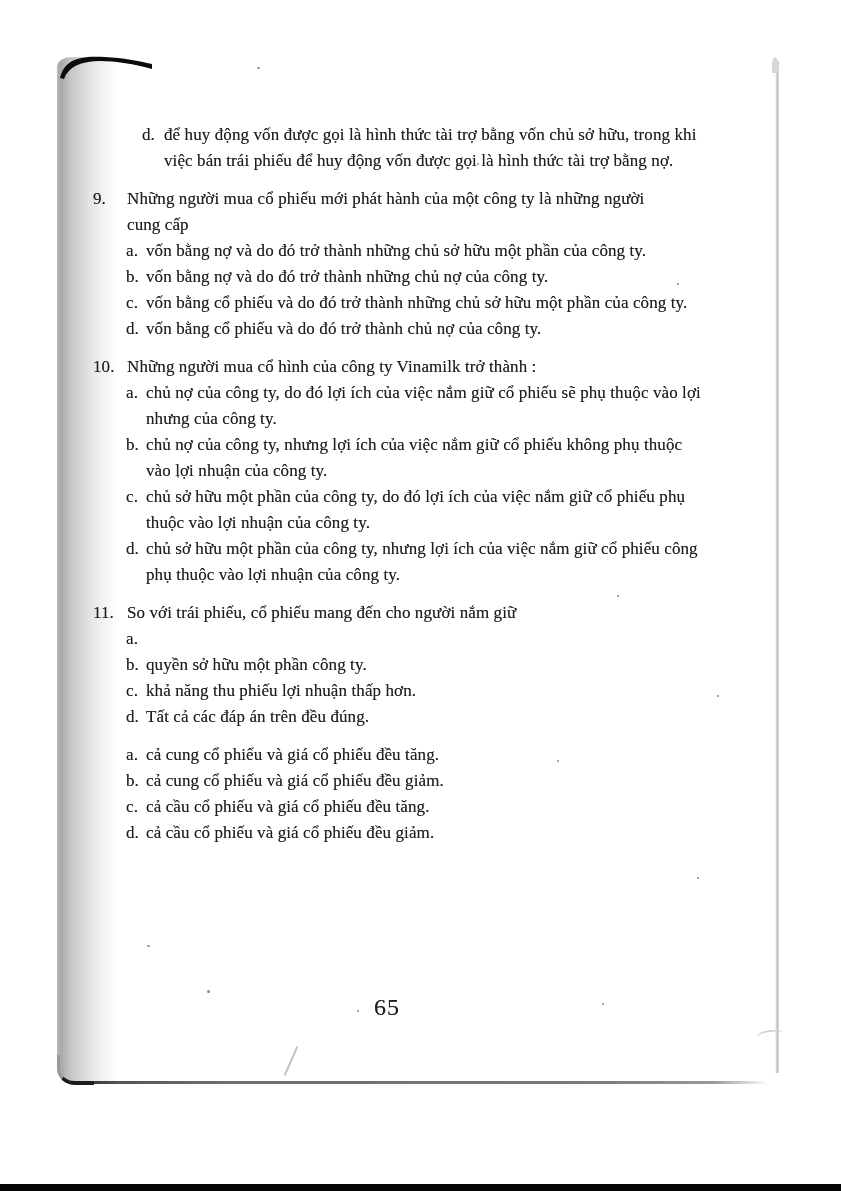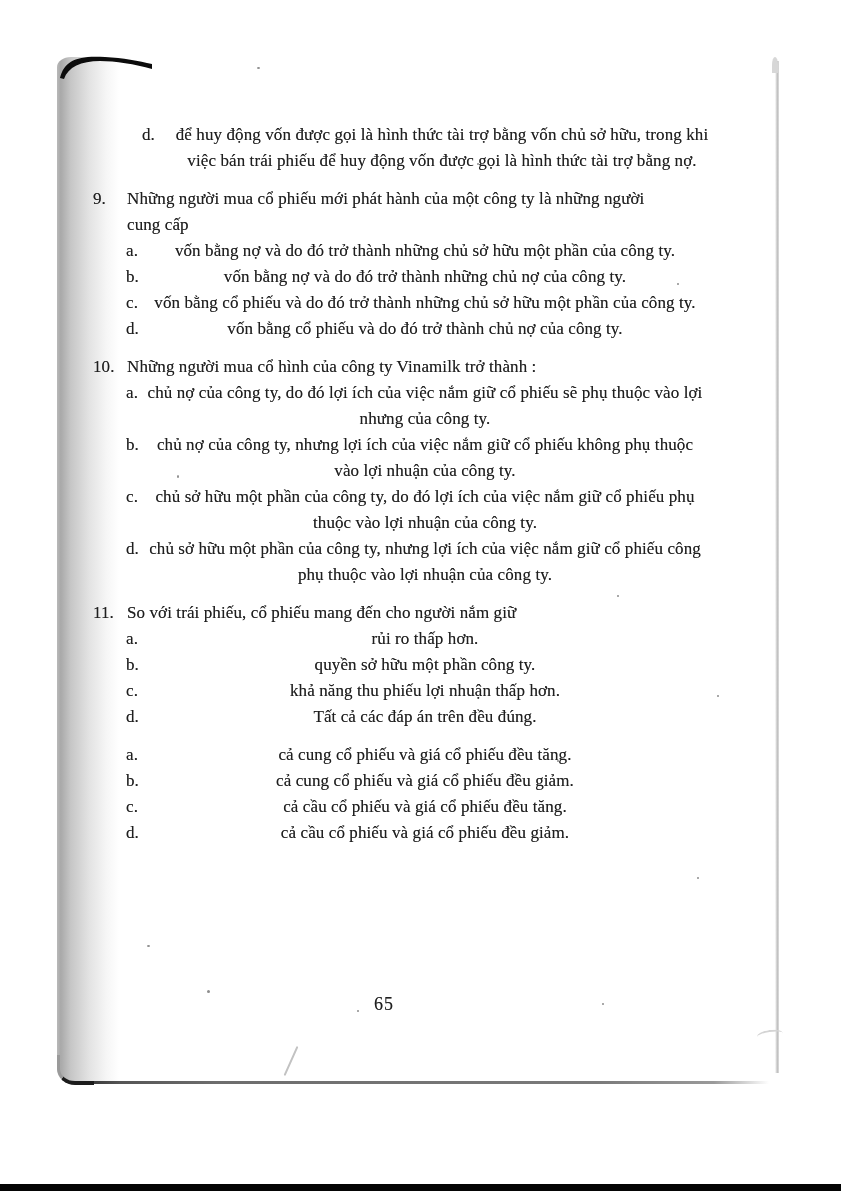--- a/index.html
+++ b/index.html
@@ -107,33 +107,33 @@
     flex: none;
     width: 34px;
   }
   .q-text { width: 548px; }
 
   .opt { display: flex; margin-left: 33px; }
   .opt-label {
     flex: none;
     width: 20px;
   }
-  .opt-text { width: 558px; text-align: center; }
+  .opt-text { width: 558px; }
 
   .intro { margin-left: 49px; }
   .intro .opt-label { width: 22px; }
   .intro .opt-text { width: 556px; }
 
   .question { margin-top: 12px; }
 
   .page-number {
     position: absolute;
     left: 374px;
     top: 994px;
-    font-size: 18px;
+    font-size: 24px;
     letter-spacing: 1px;
     text-shadow: 0 0 0.5px rgba(30,30,30,0.55);
   }
 
   
   .speck {
     position: absolute;
     background: #8d8d8d;
     border-radius: 50%;
   }
@@ -255,21 +255,20 @@
     </div>
   </div>
 
   <div class="question">
     <div class="q-row">
       <span class="q-num">11.</span>
       <span class="q-text">So với trái phiếu, cổ phiếu mang đến cho người nắm giữ</span>
     </div>
     <div class="opt">
       <span class="opt-label">a.</span>
-      <span class="opt-text">rủi ro thấp hơn.</span>
     </div>
     <div class="opt">
       <span class="opt-label">b.</span>
       <span class="opt-text">quyền sở hữu một phần công ty.</span>
     </div>
     <div class="opt">
       <span class="opt-label">c.</span>
       <span class="opt-text">khả năng thu phiếu lợi nhuận thấp hơn.</span>
     </div>
     <div class="opt">

